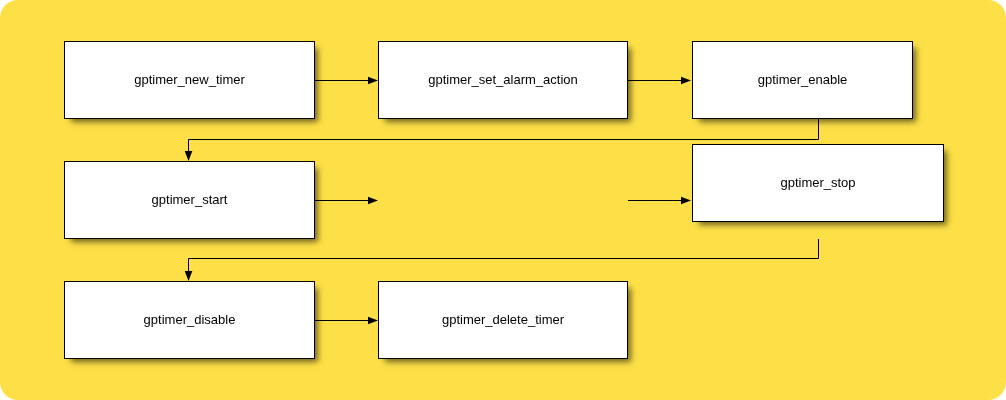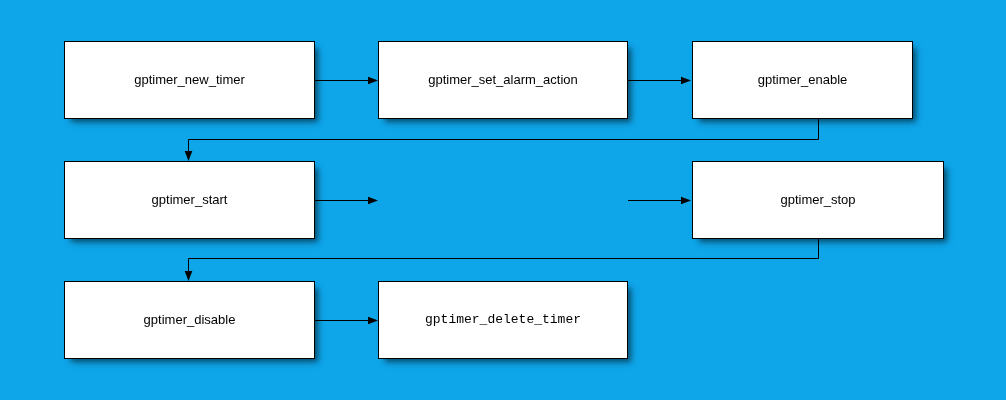--- a/index.html
+++ b/index.html
@@ -4,23 +4,24 @@
 <style>
   html, body {
     margin: 0;
     padding: 0;
     background: #ffffff;
   }
   .canvas {
     position: relative;
     width: 1006px;
     height: 400px;
-    background: #0ea5e9;
+    background: #fde047;
     font-family: "Liberation Sans", "DejaVu Sans", sans-serif;
     overflow: hidden;
+    border-radius: 18px;
   }
   .node {
     position: absolute;
     box-sizing: border-box;
     width: 251px;
     height: 78px;
     background: #ffffff;
     border: 1px solid #000000;
     box-shadow: 5px 5px 6px -2px rgba(0, 0, 0, 0.55);
     display: flex;
@@ -107,25 +108,25 @@
 
   <div class="node" style="left:692px; top:41px; width:221px;">
     <span>gptimer_enable</span>
   </div>
 
   <div class="node" style="left:64px; top:161px;">
     <span>gptimer_start</span>
   </div>
 
 
-  <div class="node" style="left:692px; top:161px; width:252px;">
+  <div class="node" style="left:692px; top:144px; width:252px;">
     <span>gptimer_stop</span>
   </div>
 
   <div class="node" style="left:64px; top:281px;">
     <span>gptimer_disable</span>
   </div>
 
-  <div class="node" style="left:378px; top:281px; width:250px;font-family:Liberation Mono, monospace;">
+  <div class="node" style="left:378px; top:281px; width:250px;">
     <span>gptimer_delete_timer</span>
   </div>
 
 </div>
 
 </body></html>

